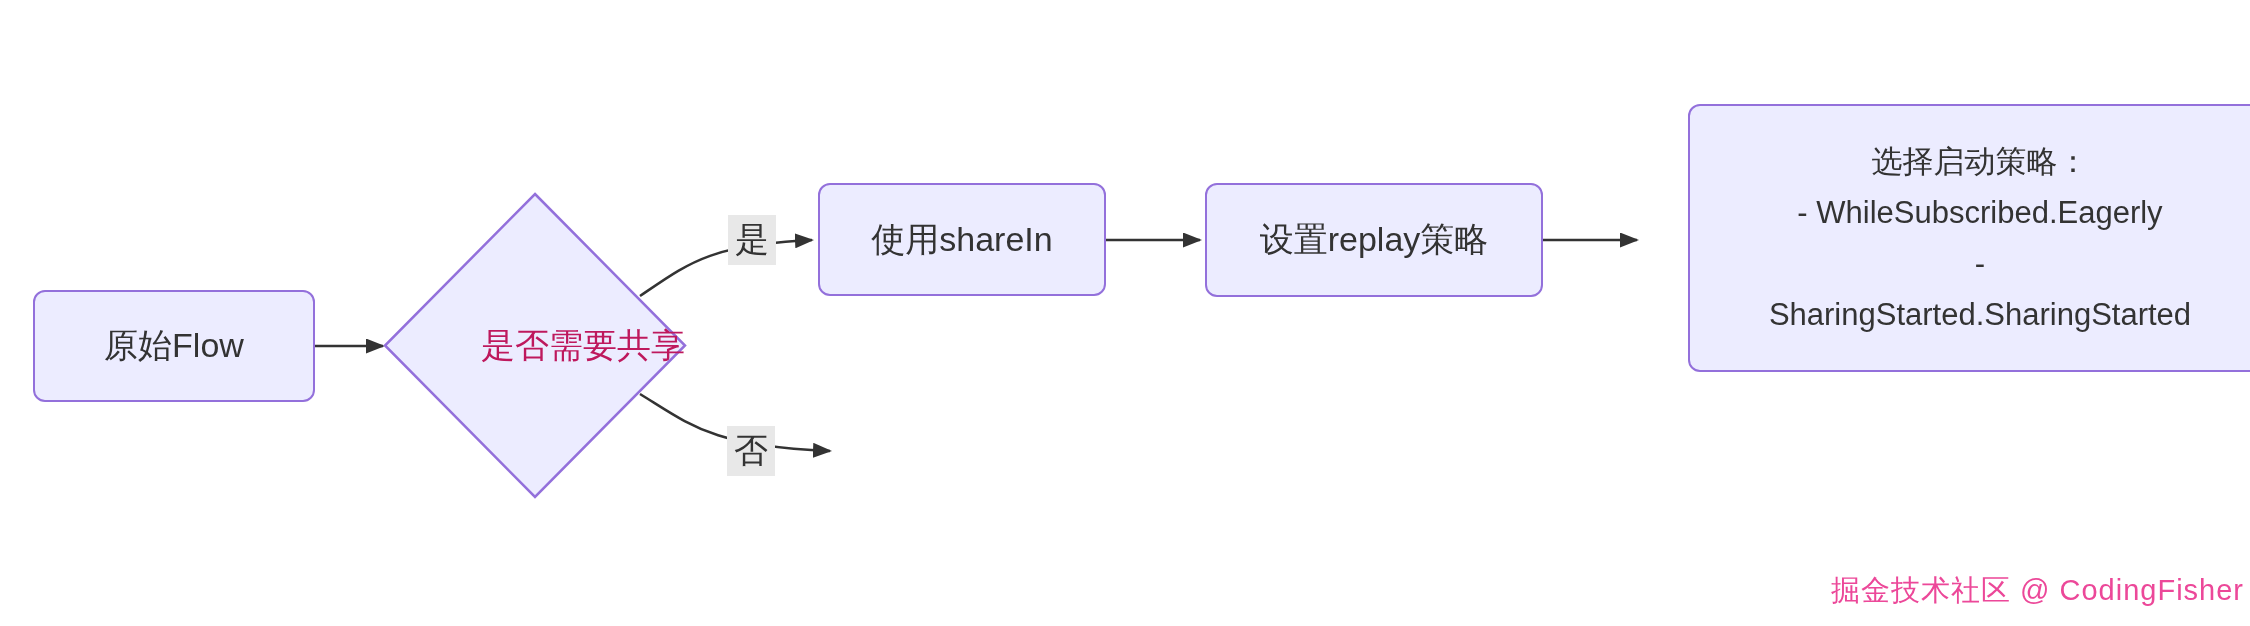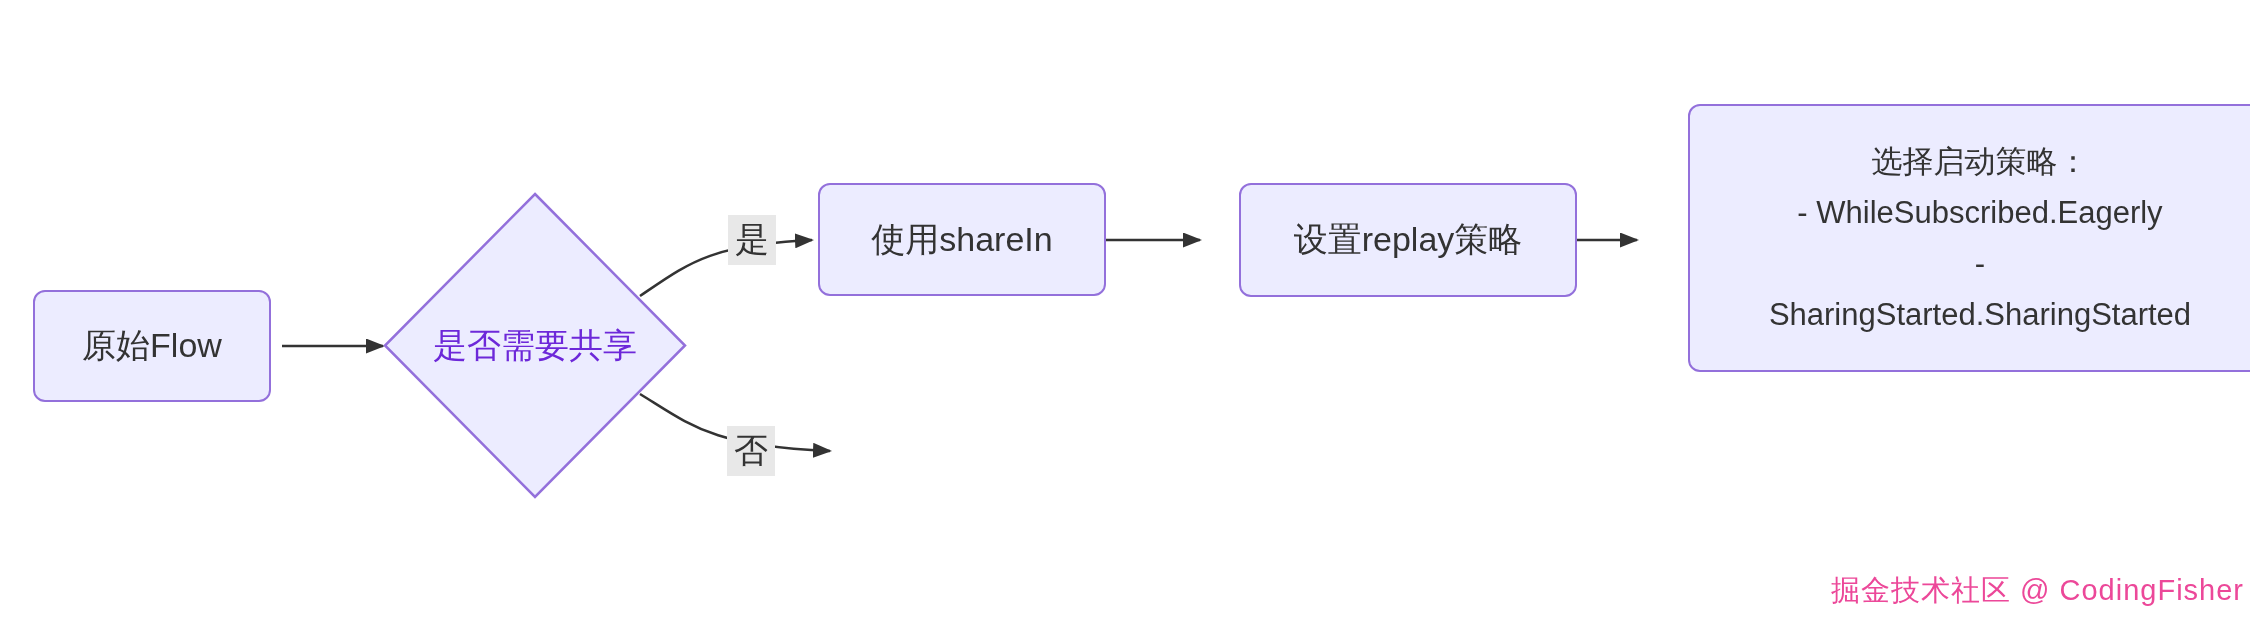--- a/index.html
+++ b/index.html
@@ -11,22 +11,22 @@
   .edge{fill:none;stroke:#333333;stroke-width:2.5px;}
   .diamond-shape{fill:#ECECFF;stroke:#9370DB;stroke-width:2.5px;}
   .node{
     position:absolute;display:flex;align-items:center;justify-content:center;
     background:#ECECFF;border:2.5px solid #9370DB;border-radius:12px;
     font-size:34px;color:#333333;box-sizing:border-box;
   }
   .node-multiline{flex-direction:column;font-size:31px;line-height:51px;text-align:center;}
   .node-multiline .line{width:100%;white-space:nowrap;text-align:center;}
   .diamond-label{
-    position:absolute;left:385px;top:323px;width:300px;text-align:center;
-    font-size:34px;color:#6d28d9;
+    position:absolute;left:385px;top:323px;width:300px;text-align:right;
+    font-size:34px;color:#be185d;
   }
   .edge-label{
     position:absolute;transform:translate(-50%,-50%);
     background:#E8E8E8;padding:2px 7px;font-size:34px;color:#333333;
   }
   .watermark{
     position:absolute;top:571px;right:6px;font-size:29px;color:#ec4899;
     text-shadow:2px 2px 1px #ffffff;letter-spacing:1px;
   }
 </style>
@@ -44,31 +44,31 @@
 
     <path class="edge" d="M282 346 L383 346" marker-end="url(#arrowhead)"></path>
     <path class="edge" d="M640 296 C690 262 710 245 812 240" marker-end="url(#arrowhead)"></path>
     <path class="edge" d="M640 394 C692 426 712 446 830 451" marker-end="url(#arrowhead)"></path>
     <path class="edge" d="M1106 240 L1200 240" marker-end="url(#arrowhead)"></path>
     <path class="edge" d="M1543 240 L1637 240" marker-end="url(#arrowhead)"></path>
 
     <polygon class="diamond-shape" points="535,194 685,345.5 535,497 385,345.5"></polygon>
   </svg>
 
-  <div class="node" style="left:33px;top:290px;width:238px;height:112px;">
+  <div class="node" style="left:33px;top:290px;width:282px;height:112px;">
     <span>原始Flow</span>
   </div>
 
   <div class="diamond-label">是否需要共享</div>
 
   <div class="node" style="left:818px;top:183px;width:288px;height:113px;justify-content:center;">
     <span>使用shareIn</span>
   </div>
 
-  <div class="node" style="left:1205px;top:183px;width:338px;height:114px;margin-left:34px;">
+  <div class="node" style="left:1205px;top:183px;width:338px;height:114px;">
     <span>设置replay策略</span>
   </div>
 
   <div class="node node-multiline" style="left:1688px;top:104px;width:584px;height:268px;">
     <div class="line">选择启动策略：</div>
     <div class="line">- WhileSubscribed.Eagerly</div>
     <div class="line">-</div>
     <div class="line">SharingStarted.SharingStarted</div>
   </div>
 

